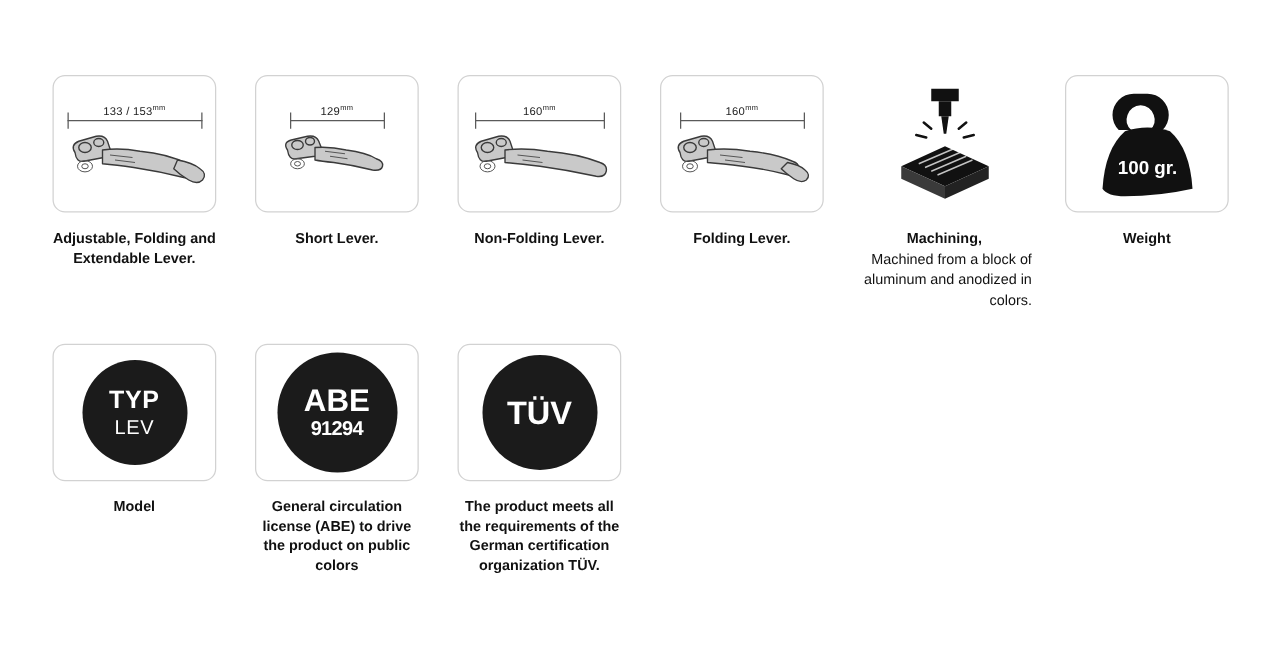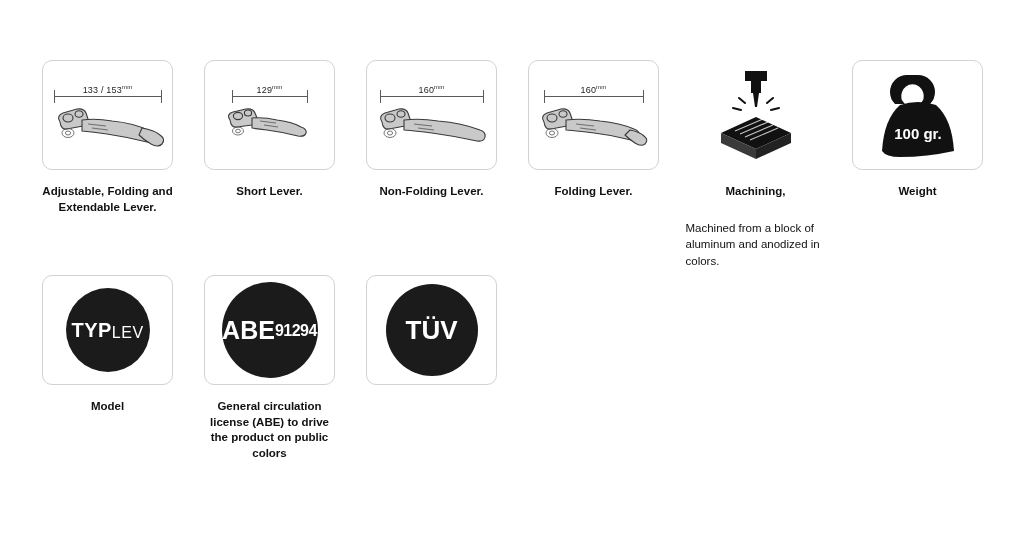--- a/index.html
+++ b/index.html
@@ -59,22 +59,22 @@
   .caption {
     margin-top: 14px;
     text-align: center;
     font-size: 11.5px;
     font-weight: bold;
     line-height: 1.35;
     color: #111111;
     width: 135px;
   }
   .subcaption {
-    margin-top: 20px;
-    text-align: left;
+    margin-top: 0;
+    text-align: right;
     font-size: 11.5px;
     font-weight: normal;
     line-height: 1.45;
     color: #111111;
     width: 140px;
   }
 
   
   .lever-wrap {
     position: relative;
@@ -128,20 +128,21 @@
   .weight-svg { display:block; }
 
   
   .badge-circle {
     width: 84px;
     height: 84px;
     border-radius: 50%;
     background: #1b1b1b;
     color: #ffffff;
     display: flex;
+    flex-direction: column;
     align-items: center;
     justify-content: center;
     line-height: 1;
   }
   .badge-l1 {
     font-size: 20px;
     font-weight: bold;
     letter-spacing: 0.5px;
   }
   .badge-l2 {
@@ -345,17 +346,18 @@
       </div>
       <div class="caption">General circulation license (ABE) to drive the product on public colors</div>
     </div>
 
     <div class="cell">
       <div class="tile">
         <div class="badge-circle" style="width:92px;height:92px;">
           <div class="badge-tuv">TÜV</div>
         </div>
       </div>
+      <div class="caption">The product meets all the requirements of the German certification organization TÜV.</div>
     </div>
 
   </div>
 
 </div>
 
 </body></html>

